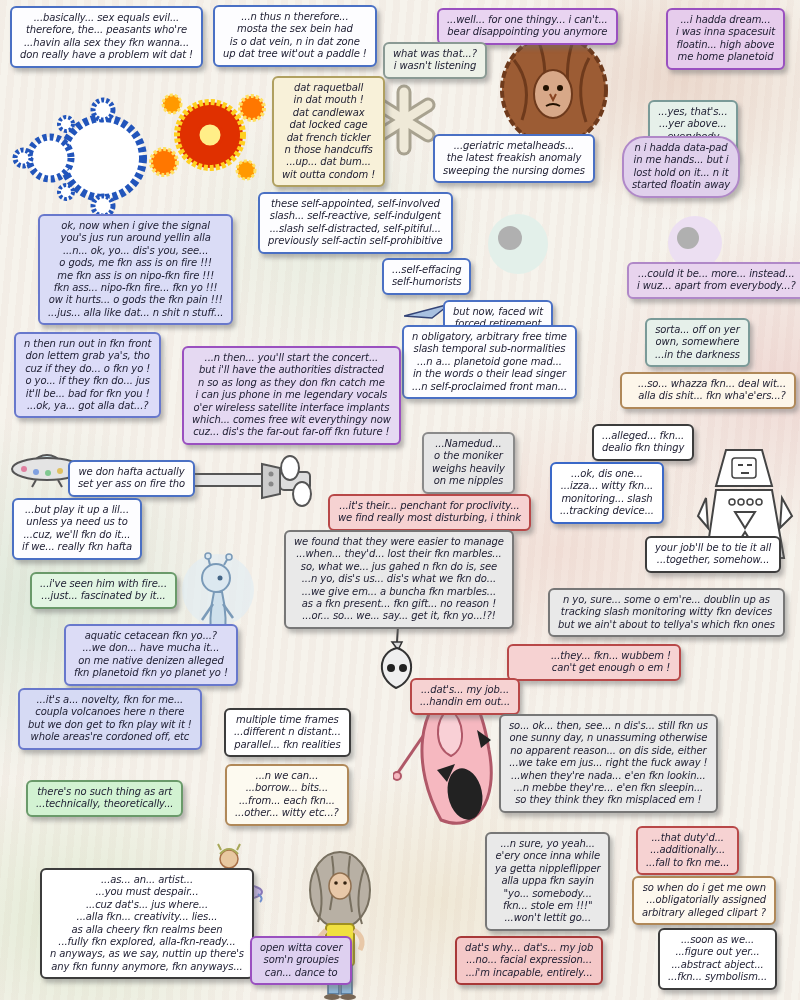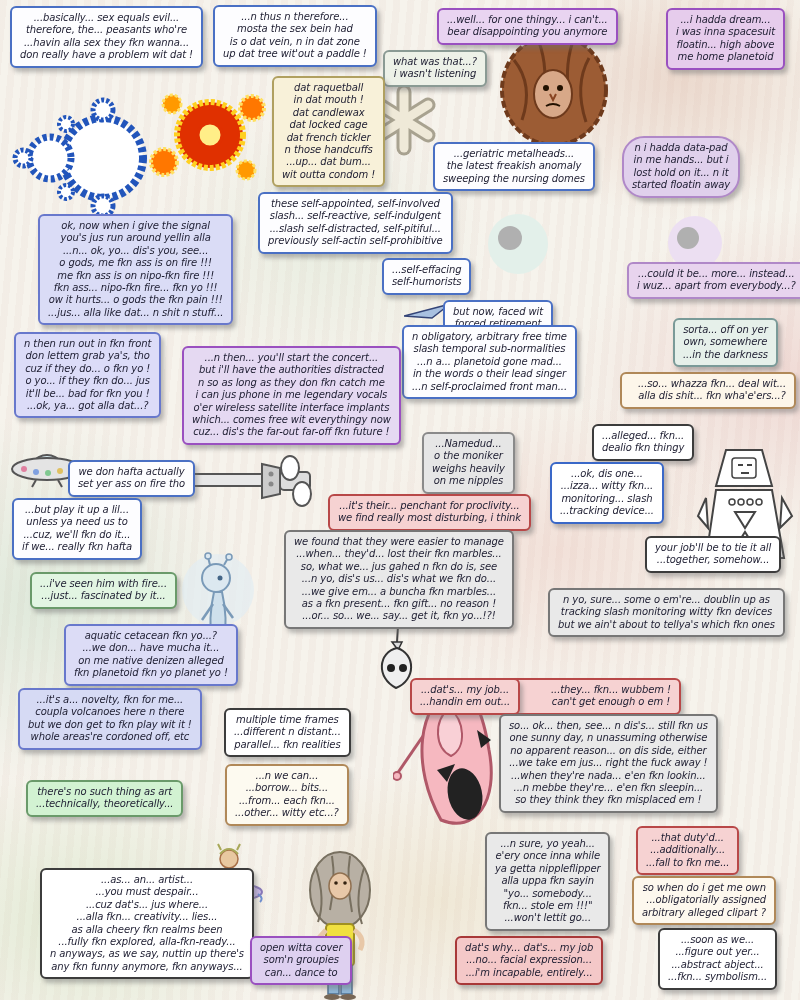--- a/index.html
+++ b/index.html
@@ -235,35 +235,41 @@
     <div class="bubble" style="left: 437px; top: 8px; border-color: rgb(154, 80, 192); background: rgb(233, 212, 241);">
       <div class="line">...well... for one thingy... i can't...</div>
       <div class="line">bear disappointing you anymore</div>
     </div>
     <div class="bubble" style="left: 666px; top: 8px; border-color: rgb(154, 80, 192); background: rgb(230, 204, 236);">
       <div class="line">...i hadda dream...</div>
       <div class="line">i was inna spacesuit</div>
       <div class="line">floatin... high above</div>
       <div class="line">me home planetoid</div>
     </div>
-    <div class="bubble" style="left: 383px; top: 42px; border-color: rgb(138, 154, 148); background: rgb(237, 241, 232); margin-top: 8px;">
+    <div class="bubble" style="left: 383px; top: 42px; border-color: rgb(138, 154, 148); background: rgb(237, 241, 232);">
       <div class="line">what was that...?</div>
       <div class="line">i wasn't listening</div>
     </div>
     <div class="bubble" style="left: 272px; top: 76px; border-color: rgb(176, 160, 96); background: rgb(248, 241, 217);">
       <div class="line">dat raquetball</div>
       <div class="line">in dat mouth !</div>
       <div class="line">dat candlewax</div>
       <div class="line">dat locked cage</div>
       <div class="line">dat french tickler</div>
       <div class="line">n those handcuffs</div>
       <div class="line">...up... dat bum...</div>
       <div class="line">wit outta condom !</div>
     </div>
-    <div class="bubble" style="left: 433px; top: 142px; border-color: rgb(74, 112, 196); background: rgb(253, 253, 255);">
+    <div class="bubble" style="left: 648px; top: 100px; border-color: rgb(122, 154, 152); background: rgb(230, 240, 234);">
+      <div class="line">...yes, that's...</div>
+      <div class="line">...yer above...</div>
+      <div class="line">...everybody...</div>
+      <div class="line">...in humility...</div>
+    </div>
+    <div class="bubble" style="left: 433px; top: 134px; border-color: rgb(74, 112, 196); background: rgb(253, 253, 255);">
       <div class="line">...geriatric metalheads...</div>
       <div class="line">the latest freakish anomaly</div>
       <div class="line">sweeping the nursing domes</div>
     </div>
     <div class="bubble" style="left: 622px; top: 136px; border-color: rgb(176, 136, 200); background: rgb(224, 208, 236); border-radius: 22px;">
       <div class="line">n i hadda data-pad</div>
       <div class="line">in me hands... but i</div>
       <div class="line">lost hold on it... n it</div>
       <div class="line">started floatin away</div>
     </div>
@@ -288,21 +294,21 @@
       <div class="line">self-humorists</div>
     </div>
     <div class="bubble" style="left: 597px; top: 262px; border-color: rgb(176, 136, 200); background: rgb(232, 212, 238); margin-left: 30px;">
       <div class="line">...could it be... more... instead...</div>
       <div class="line">i wuz... apart from everybody...?</div>
     </div>
     <div class="bubble" style="left: 443px; top: 300px; border-color: rgb(74, 112, 196); background: rgb(253, 253, 255);">
       <div class="line">but now, faced wit</div>
       <div class="line">forced retirement</div>
     </div>
-    <div class="bubble" style="left: 645px; top: 318px; border-color: rgb(122, 154, 152); background: rgb(230, 240, 234); margin-left: 28px;">
+    <div class="bubble" style="left: 645px; top: 318px; border-color: rgb(122, 154, 152); background: rgb(230, 240, 234);">
       <div class="line">sorta... off on yer</div>
       <div class="line">own, somewhere</div>
       <div class="line">...in the darkness</div>
     </div>
     <div class="bubble" style="left: 14px; top: 332px; border-color: rgb(104, 120, 204); background: rgb(220, 220, 248);">
       <div class="line">n then run out in fkn front</div>
       <div class="line">don lettem grab ya's, tho</div>
       <div class="line">cuz if they do... o fkn yo !</div>
       <div class="line">o yo... if they fkn do... jus</div>
       <div class="line">it'll be... bad for fkn you !</div>
@@ -379,21 +385,21 @@
       <div class="line">n yo, sure... some o em're... doublin up as</div>
       <div class="line">tracking slash monitoring witty fkn devices</div>
       <div class="line">but we ain't about to tellya's which fkn ones</div>
     </div>
     <div class="bubble" style="left: 64px; top: 624px; border-color: rgb(104, 120, 204); background: rgb(220, 220, 246);">
       <div class="line">aquatic cetacean fkn yo...?</div>
       <div class="line">...we don... have mucha it...</div>
       <div class="line">on me native denizen alleged</div>
       <div class="line">fkn planetoid fkn yo planet yo !</div>
     </div>
-    <div class="bubble" style="left: 507px; top: 678px; border-color: rgb(184, 72, 72); background: rgb(246, 210, 210); padding-left: 42px;">
+    <div class="bubble" style="left: 507px; top: 644px; border-color: rgb(184, 72, 72); background: rgb(246, 210, 210); padding-left: 42px;">
       <div class="line">...they... fkn... wubbem !</div>
       <div class="line">can't get enough o em !</div>
     </div>
     <div class="bubble" style="left: 18px; top: 688px; border-color: rgb(104, 120, 204); background: rgb(214, 218, 244);">
       <div class="line">...it's a... novelty, fkn for me...</div>
       <div class="line">coupla volcanoes here n there</div>
       <div class="line">but we don get to fkn play wit it !</div>
       <div class="line">whole areas're cordoned off, etc</div>
     </div>
     <div class="bubble" style="left: 410px; top: 678px; border-color: rgb(184, 72, 72); background: rgb(246, 210, 210);">

